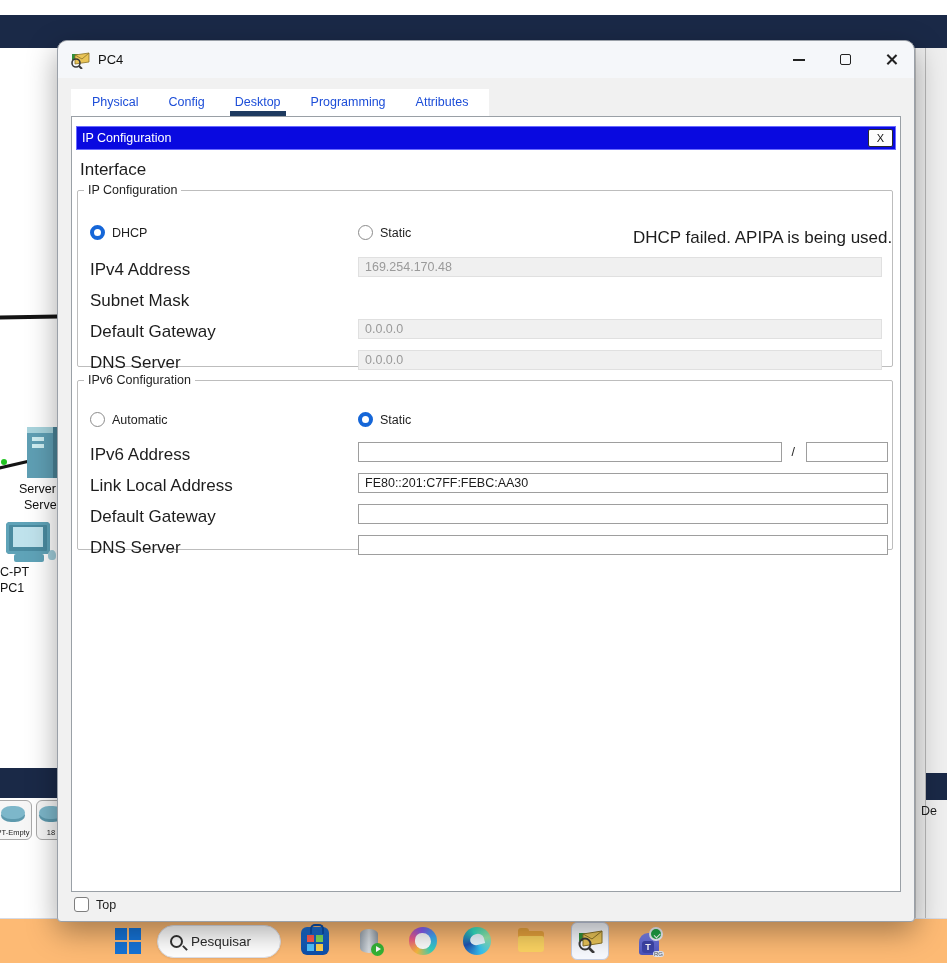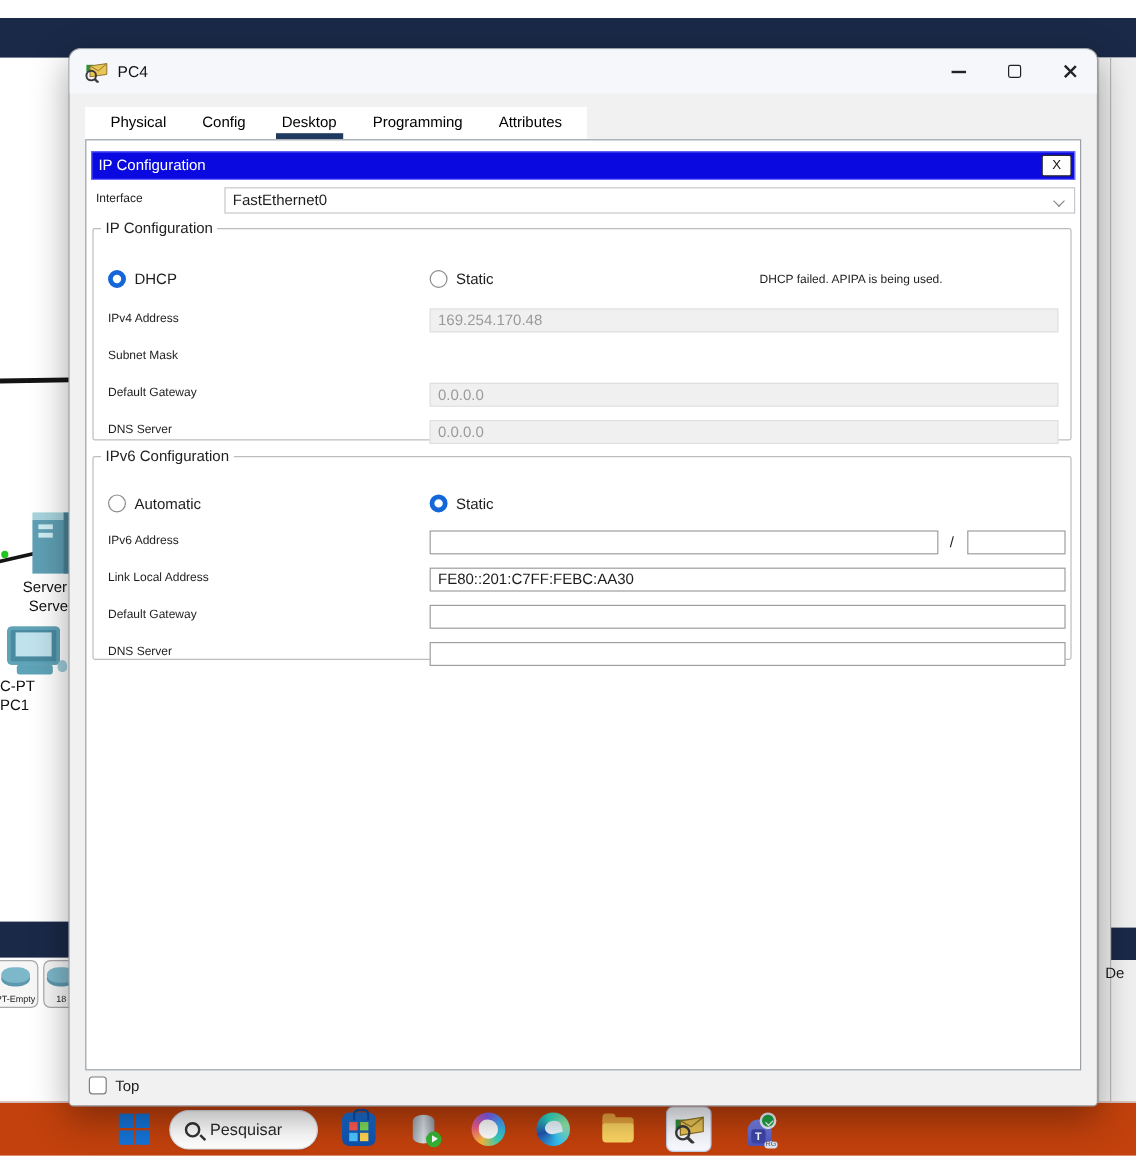--- a/index.html
+++ b/index.html
@@ -45,34 +45,34 @@
   .title-text { font-size:13px; color:#111; margin-left:8px; }
   .win-controls { margin-left:auto; display:flex; height:100%; }
   .win-btn { width:46px; height:100%; display:flex; align-items:center; justify-content:center; cursor:default; }
   .glyph-min  { width:12px; height:2px; background:#222; }
   .glyph-max  { width:11px; height:11px; border:1.5px solid #222; border-radius:2px; }
   .glyph-x    { position:relative; width:13px; height:13px; }
   .glyph-x::before,.glyph-x::after { content:""; position:absolute; left:6px; top:0; width:1.6px; height:13px; background:#222; }
   .glyph-x::before { transform:rotate(45deg); } .glyph-x::after { transform:rotate(-45deg); }
 
   .tabstrip { position:absolute; left:13px; top:48px; height:27px; background:#ffffff; display:flex; padding:0 6px; }
-  .tab { position:relative; font-size:12.5px; color:#000000; padding:6px 15px 0 15px; }
+  .tab { position:relative; font-size:12.5px; color:#1d4ed8; padding:6px 15px 0 15px; }
   .tab.active::after { content:""; position:absolute; left:10px; right:10px; bottom:0; height:5px; background:#1e3a5f; }
 
   .content { position:absolute; left:13px; top:75px; width:830px; height:776px;
              background:#ffffff; border:1px solid #9aa0a6; }
 
   .dlg-bar { position:absolute; left:4px; right:4px; top:9px; height:24px; background:#0909e0;
              border:1px solid #6a6aff; display:flex; align-items:center; }
   .dlg-title { color:#ffffff; font-size:12.5px; margin-left:5px; }
   .dlg-close { position:absolute; right:2px; top:2px; width:25px; height:18px; background:#fdfdfd;
                border:1px solid #2b2b2b; border-radius:2px; font-size:11px; color:#111;
                display:flex; align-items:center; justify-content:center; }
 
-  .lbl { position:absolute; font-size:10px; color:#1d1d1d; white-space:nowrap; }
+  .lbl { position:absolute; font-size:17px; color:#1d1d1d; white-space:nowrap; }
 
   .combo { position:absolute; height:22px; background:#fff; border:1px solid #c7c7c7;
            font-size:12.5px; color:#1d1d1d; display:flex; align-items:center; padding-left:6px; }
   .combo .chev { position:absolute; right:9px; top:7px; width:7px; height:7px;
                  border-right:1.6px solid #8a8a8a; border-bottom:1.6px solid #8a8a8a; transform:rotate(45deg); }
   .combo.disabled { background:#f0f0f0; border-color:#dedede; color:#9c9c9c; }
   .combo.disabled .chev { border-color:#bdbdbd; }
 
   fieldset.grp { position:absolute; border:1px solid #bdbdbd; border-radius:2px; background:transparent; }
   fieldset.grp legend { font-size:12.5px; color:#222; margin-left:6px; padding:0 4px; }
@@ -88,21 +88,21 @@
   .radio.checked { border:4.5px solid #1566d8; }
   .rlabel { font-size:12.5px; color:#1d1d1d; }
   .checkbox { width:15px; height:15px; background:#fff; border:1px solid #7e7e7e; border-radius:3px; }
 
   .slash { position:absolute; font-size:12.5px; color:#1d1d1d; }
 
   .top-check { position:absolute; left:16px; top:856px; display:flex; align-items:center; gap:7px; }
 
   
   #taskbar { position:absolute; left:0; top:918px; width:947px; height:45px; z-index:5;
-             background:#c2410c; border-top:1px solid #d6dbe6; display:flex; align-items:center; }
+             background:#fdba74; border-top:1px solid #d6dbe6; display:flex; align-items:center;padding-left:16px; }
   .tb-start { margin-left:99px; width:26px; height:26px; display:grid; grid-template-columns:12px 12px; grid-gap:2px; }
   .tb-start div { width:12px; height:12px; background:#1573d6; }
   .tb-search { margin-left:16px; width:124px; height:33px; border-radius:17px; background:#ffffff;
                border:1px solid #dcdfe8; display:flex; align-items:center; padding-left:12px; gap:8px;
                box-shadow:0 1px 2px rgba(0,0,0,.08); }
   .tb-search span { font-size:13.5px; color:#2b2b2b; }
   .mag { width:13px; height:13px; border:2px solid #333; border-radius:50%; position:relative; }
   .mag::after { content:""; position:absolute; left:10px; top:10px; width:6px; height:2px; background:#333; transform:rotate(45deg); }
   .tb-icons { display:flex; align-items:center; margin-left:20px; gap:26px; }
   .tb-ic { width:28px; height:28px; position:relative; }
@@ -218,24 +218,20 @@
   </div>
 
   <div class="content">
 
     <div class="dlg-bar">
       <span class="dlg-title">IP Configuration</span>
       <div class="dlg-close">X</div>
     </div>
 
     <div class="lbl" style="left:8px; top:43px;">Interface</div>
-    <div class="combo" style="left:115px; right:4px; top:39px;">
-      <span>FastEthernet0</span>
-      <span class="chev"></span>
-    </div>
 
     <fieldset class="grp" style="left:5px; right:7px; top:66px; height:184px;">
       <legend>IP Configuration</legend>
 
       <div class="radio-row" style="left:12px; top:28px;text-align:right;">
         <span class="radio checked"></span>
         <span class="rlabel">DHCP</span>
       </div>
       <div class="radio-row" style="left:280px; top:28px;">
         <span class="radio"></span>

